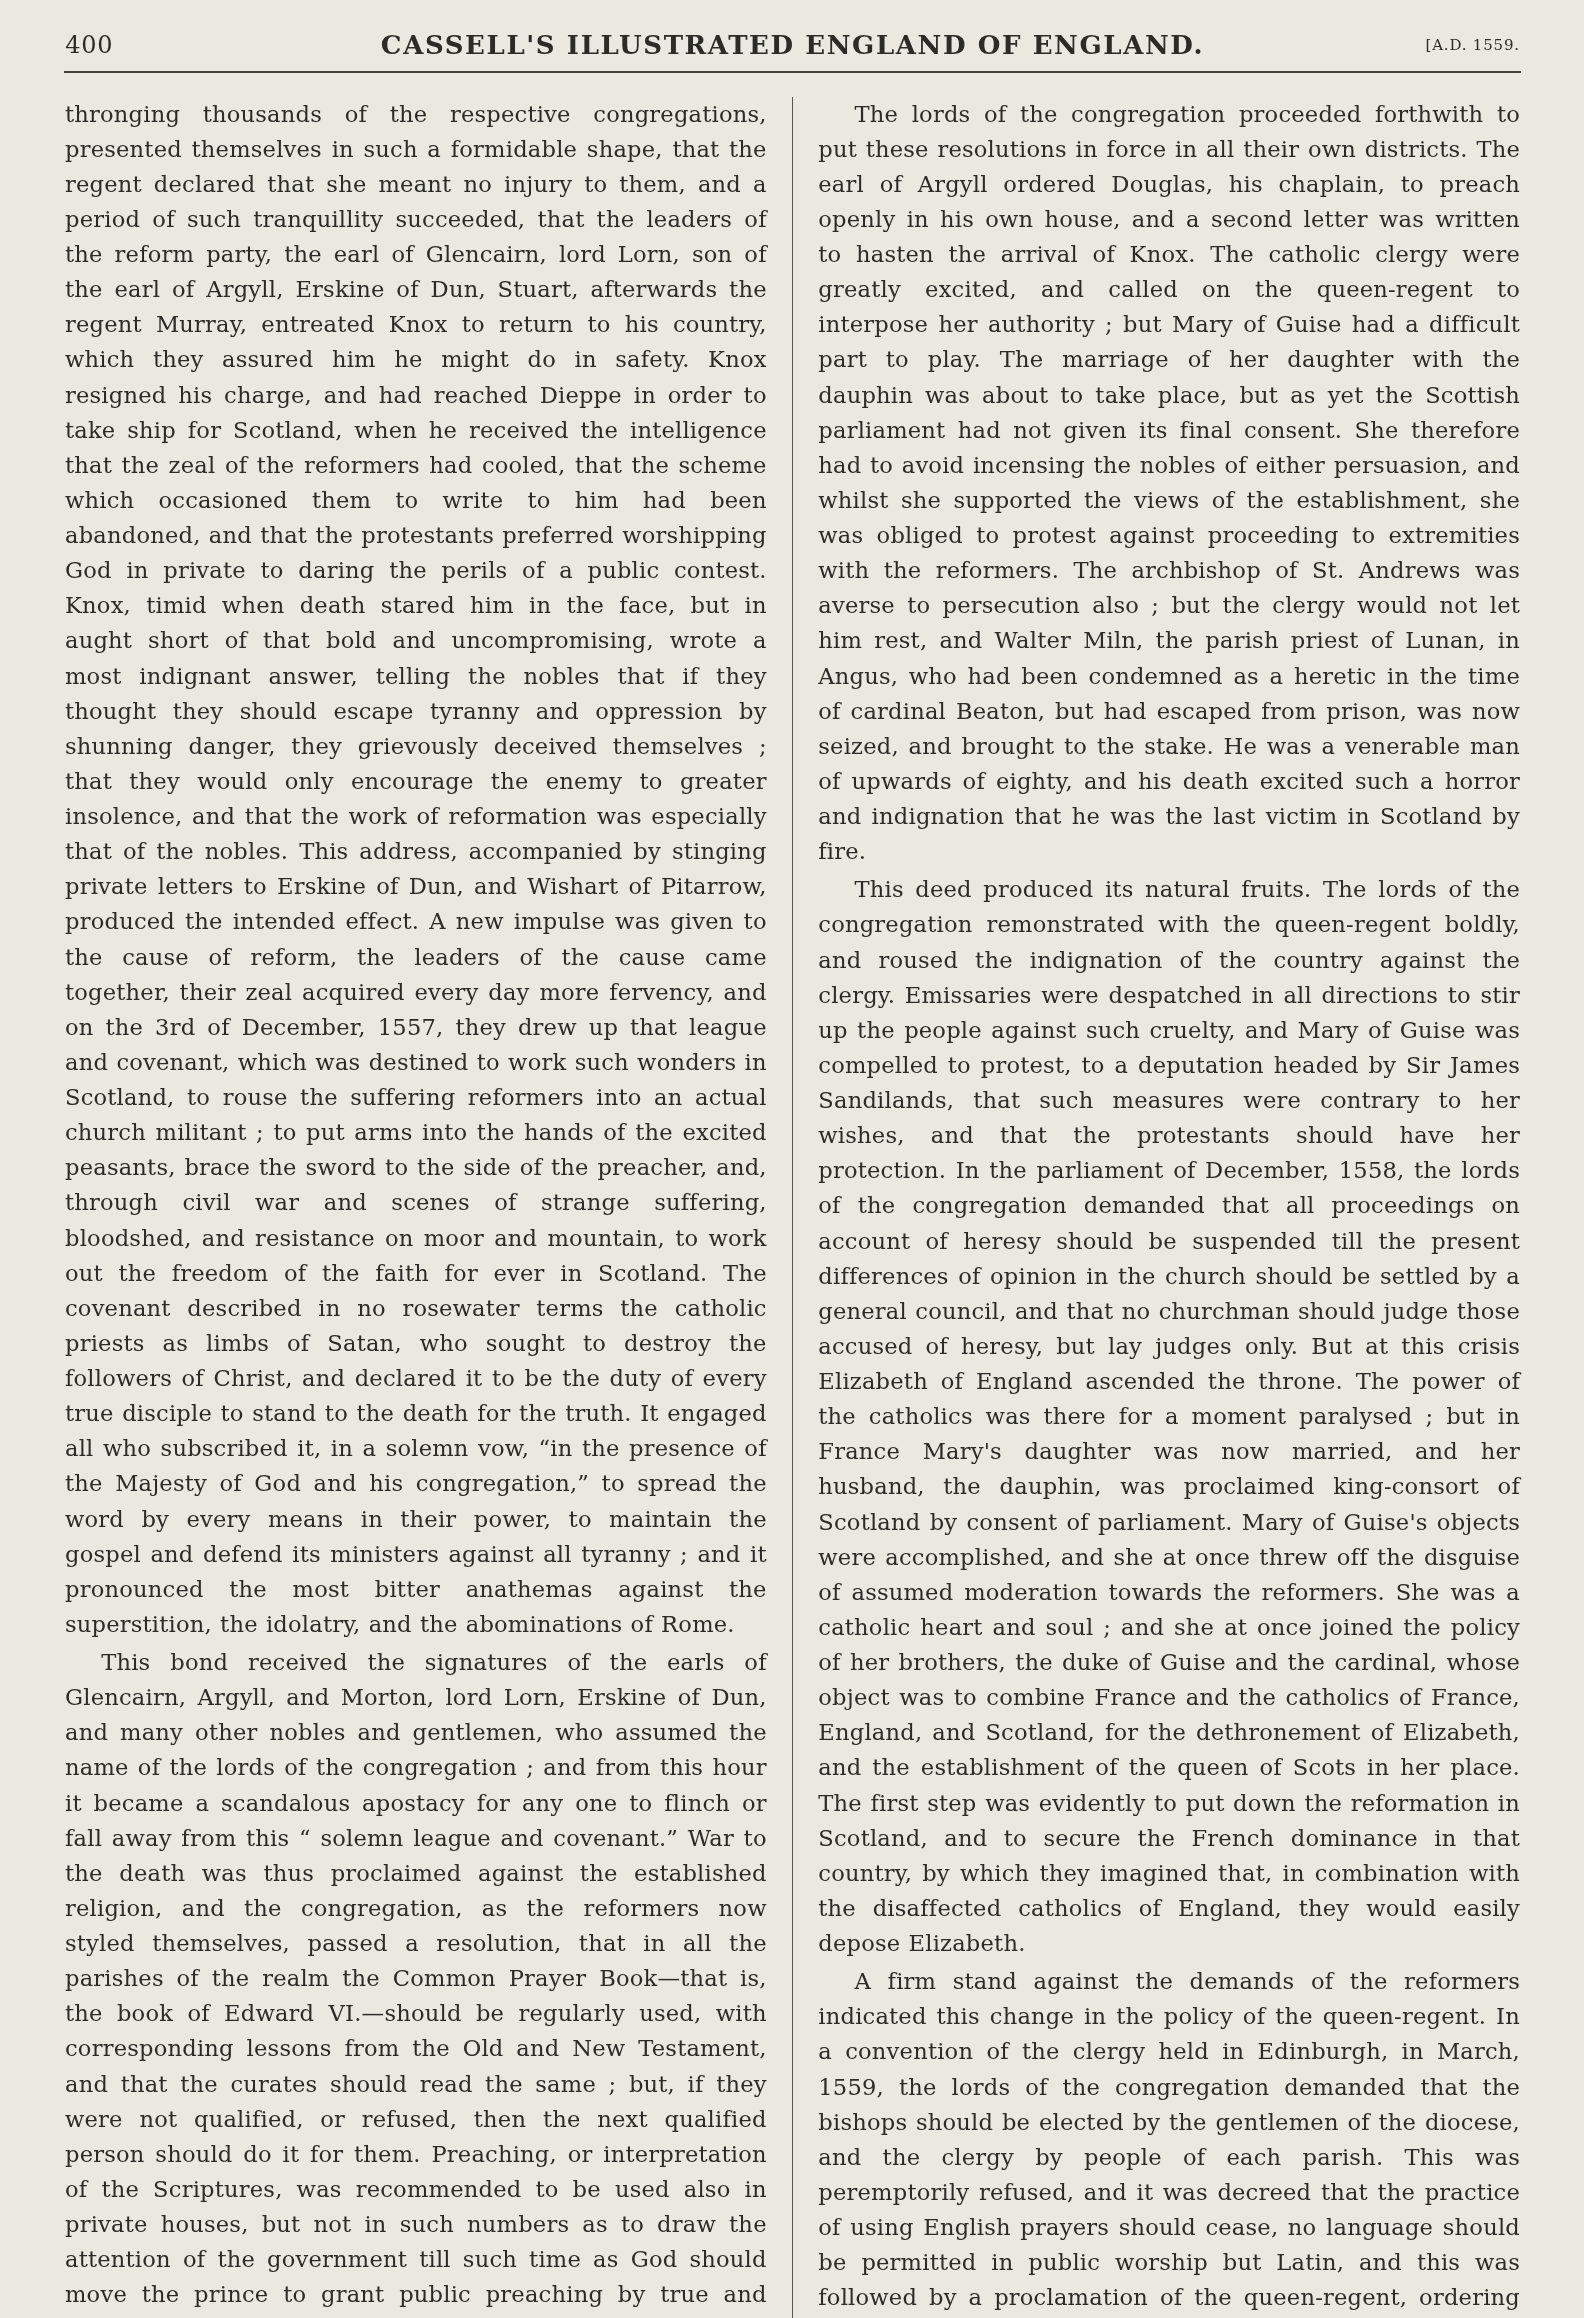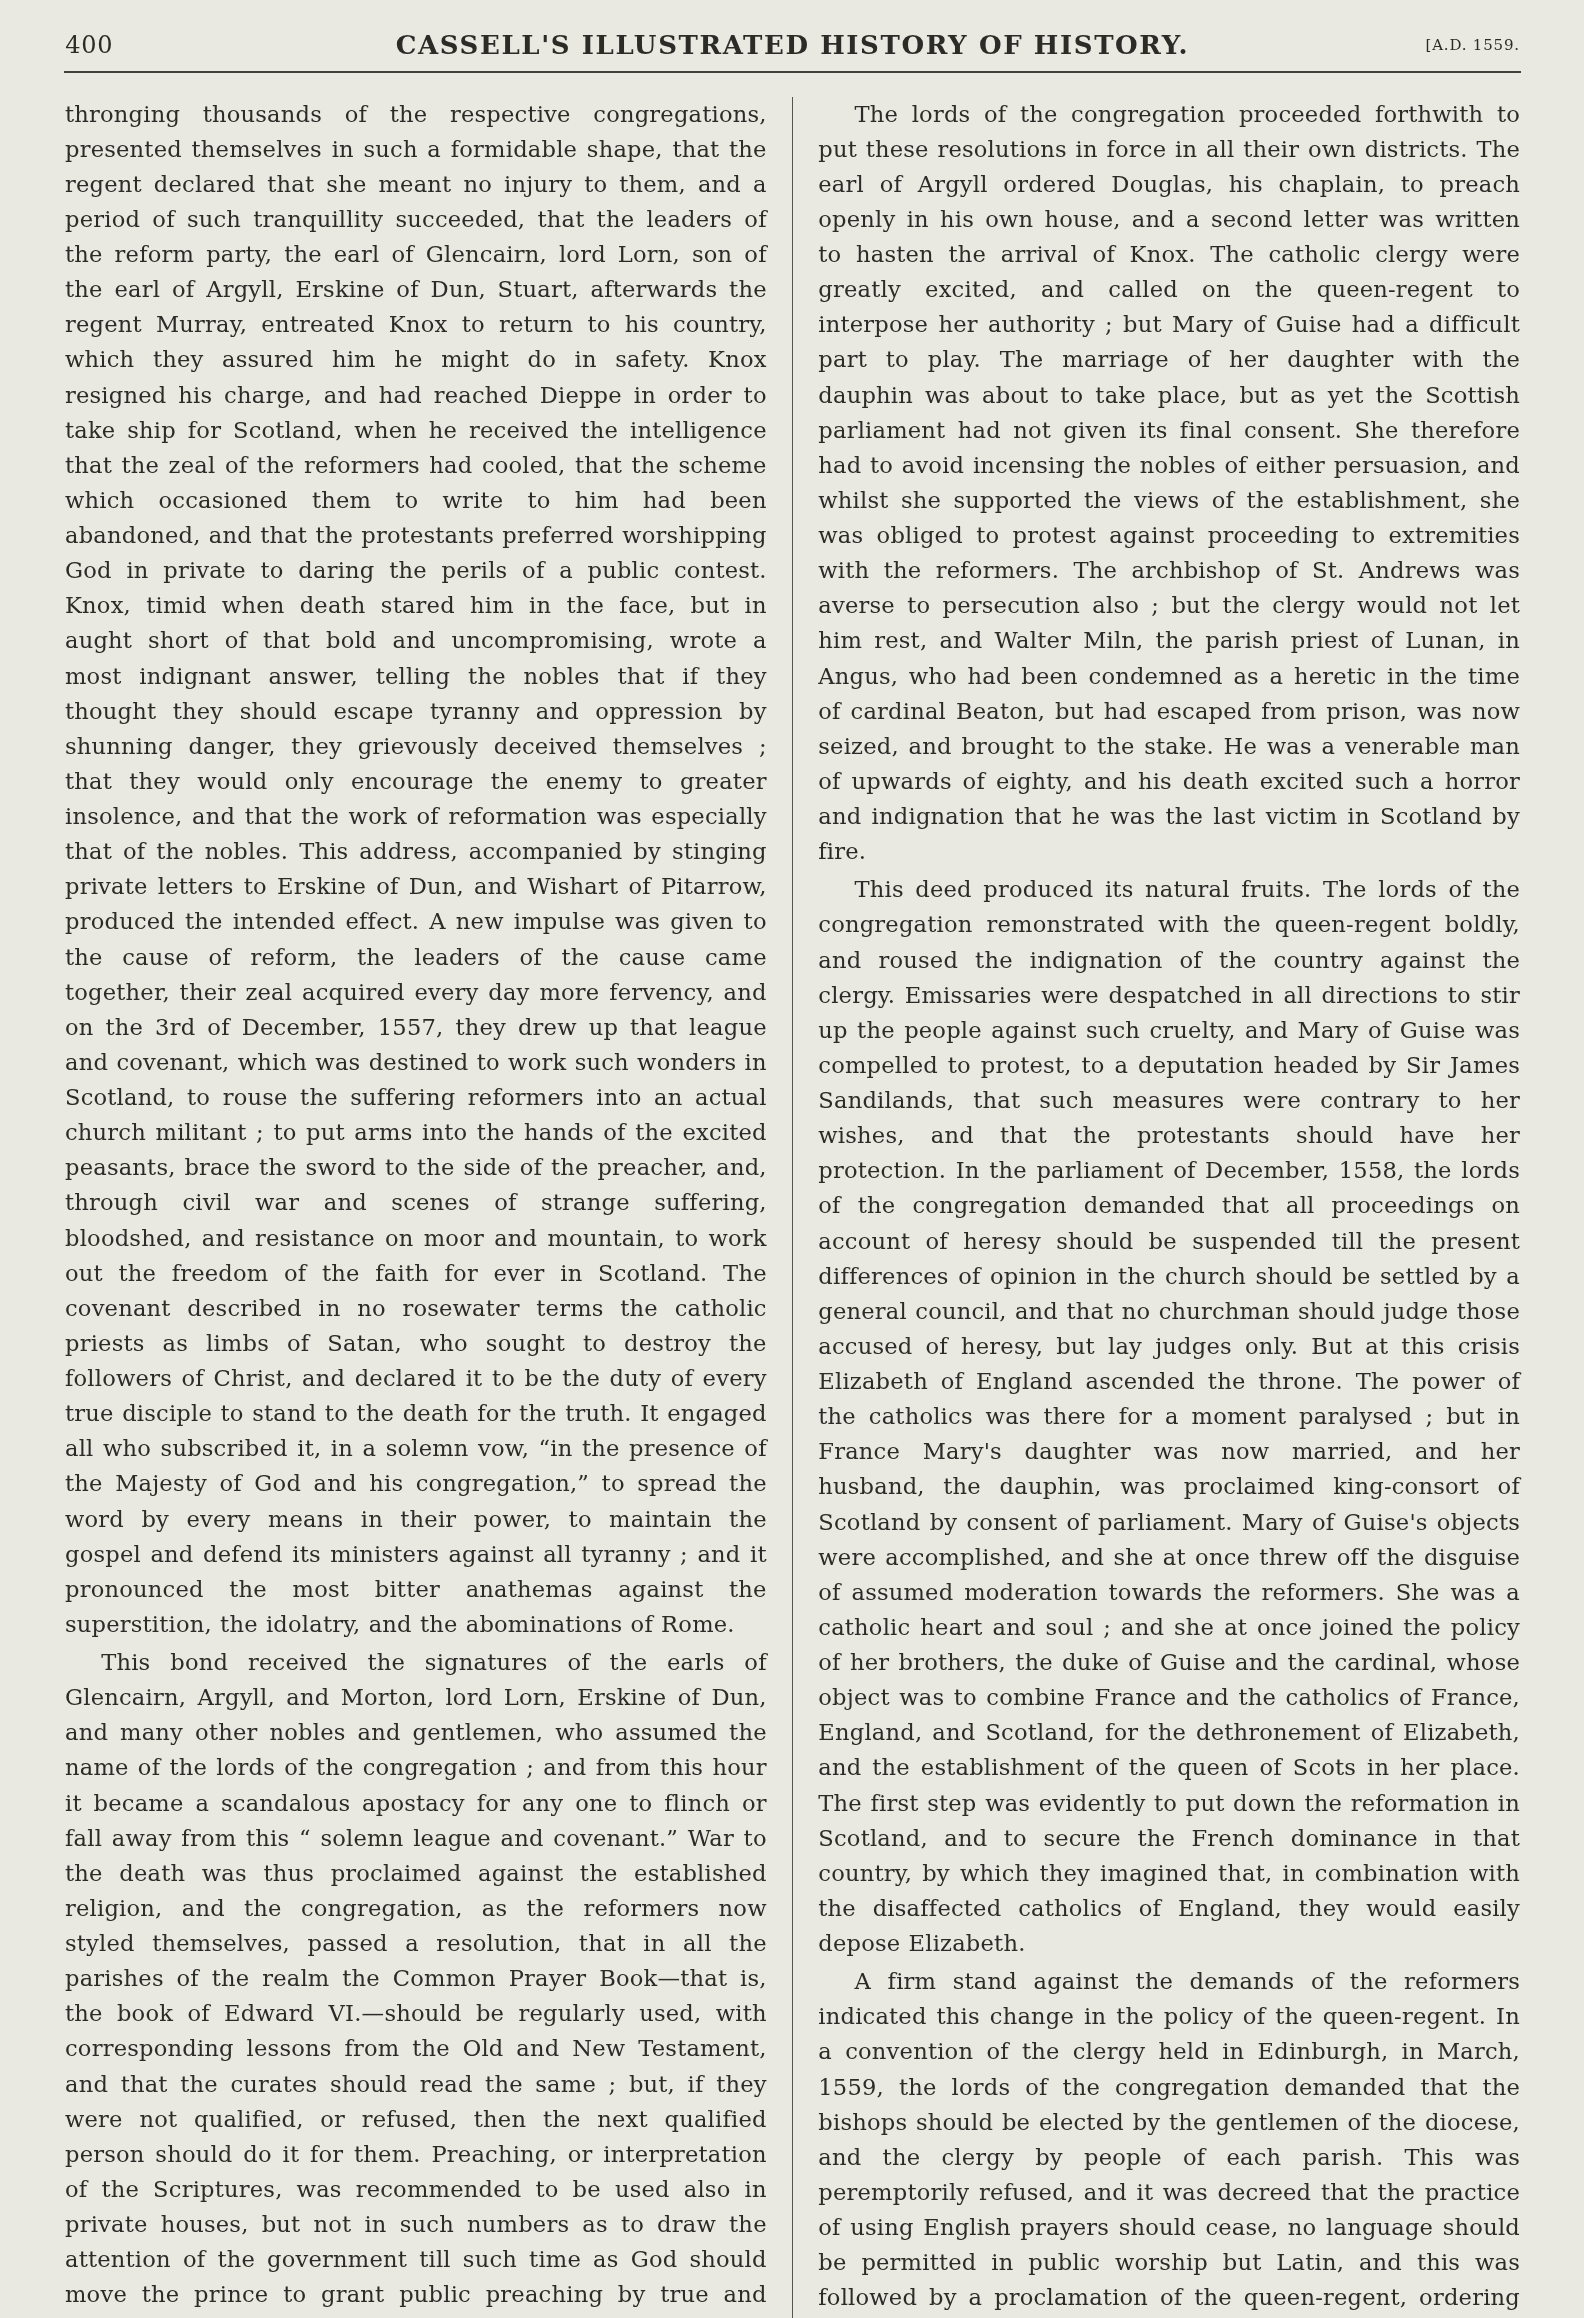--- a/index.html
+++ b/index.html
@@ -75,21 +75,21 @@
     margin: 3.2px 22px 0 22px;
   }
 </style>
 </head>
 <body>
 
 <div class="page">
 
   <header class="page-header">
     <span class="page-number">400</span>
-    <span class="page-title">CASSELL'S ILLUSTRATED HISTORY OF HISTORY.</span>
+    <span class="page-title">CASSELL'S ILLUSTRATED ENGLAND OF ENGLAND.</span>
     <span class="page-date">[A.D. 1559.</span>
   </header>
 
   <hr class="header-rule">
 
   <main class="columns">
 
     <section class="column">
       <p class="no-indent">thronging thousands of the respective congregations, presented themselves in such a formidable shape, that the regent declared that she meant no injury to them, and a period of such tranquillity succeeded, that the leaders of the reform party, the earl of Glencairn, lord Lorn, son of the earl of Argyll, Erskine of Dun, Stuart, afterwards the regent Murray, entreated Knox to return to his country, which they assured him he might do in safety.  Knox resigned his charge, and had reached Dieppe in order to take ship for Scotland, when he received the intelligence that the zeal of the reformers had cooled, that the scheme which occasioned them to write to him had been abandoned, and that the protestants preferred worshipping God in private to daring the perils of a public contest.  Knox, timid when death stared him in the face, but in aught short of that bold and uncompromising, wrote a most indignant answer, telling the nobles that if they thought they should escape tyranny and oppression by shunning danger, they grievously deceived themselves ; that they would only encourage the enemy to greater insolence, and that the work of reformation was especially that of the nobles.  This address, accompanied by stinging private letters to Erskine of Dun, and Wishart of Pitarrow, produced the intended effect.  A new impulse was given to the cause of reform, the leaders of the cause came together, their zeal acquired every day more fervency, and on the 3rd of December, 1557, they drew up that league and covenant, which was destined to work such wonders in Scotland, to rouse the suffering reformers into an actual church militant ; to put arms into the hands of the excited peasants, brace the sword to the side of the preacher, and, through civil war and scenes of strange suffering, bloodshed, and resistance on moor and mountain, to work out the freedom of the faith for ever in Scotland.  The covenant described in no rosewater terms the catholic priests as limbs of Satan, who sought to destroy the followers of Christ, and declared it to be the duty of every true disciple to stand to the death for the truth.  It engaged all who subscribed it, in a solemn vow, “in the presence of the Majesty of God and his congregation,” to spread the word by every means in their power, to maintain the gospel and defend its ministers against all tyranny ; and it pronounced the most bitter anathemas against the superstition, the idolatry, and the abominations of Rome.</p>
       <p>This bond received the signatures of the earls of Glencairn, Argyll, and Morton, lord Lorn, Erskine of Dun, and many other nobles and gentlemen, who assumed the name of the lords of the congregation ;  and from this hour it became a scandalous apostacy for any one to flinch or fall away from this “ solemn league and covenant.”   War to the death was thus proclaimed against the established religion, and the congregation, as the reformers now styled themselves, passed a resolution, that in all the parishes of the realm the Common Prayer Book—that is, the book of Edward VI.—should be regularly used, with corresponding lessons from the Old and New Testament, and that the curates should read the same ; but, if they were not qualified, or refused, then the next qualified person should do it for them.  Preaching, or interpretation of the Scriptures, was recommended to be used also in private houses, but not in such numbers as to draw the attention of the government till such time as God should move the prince to grant public preaching by true and faithful ministers.</p>

